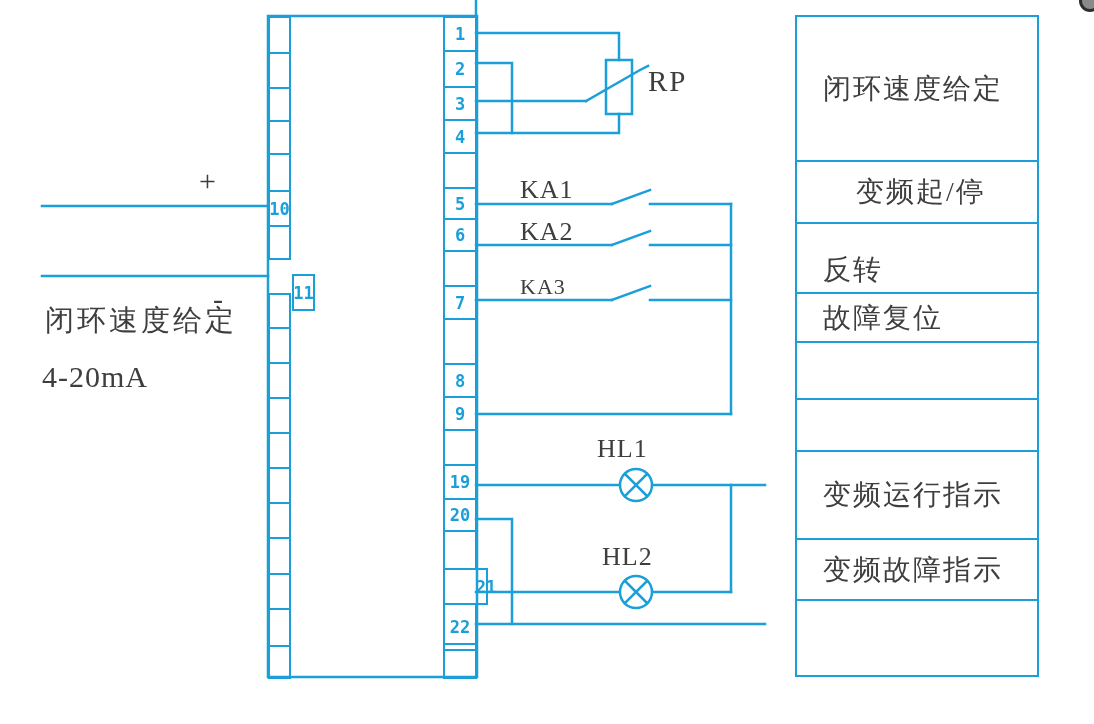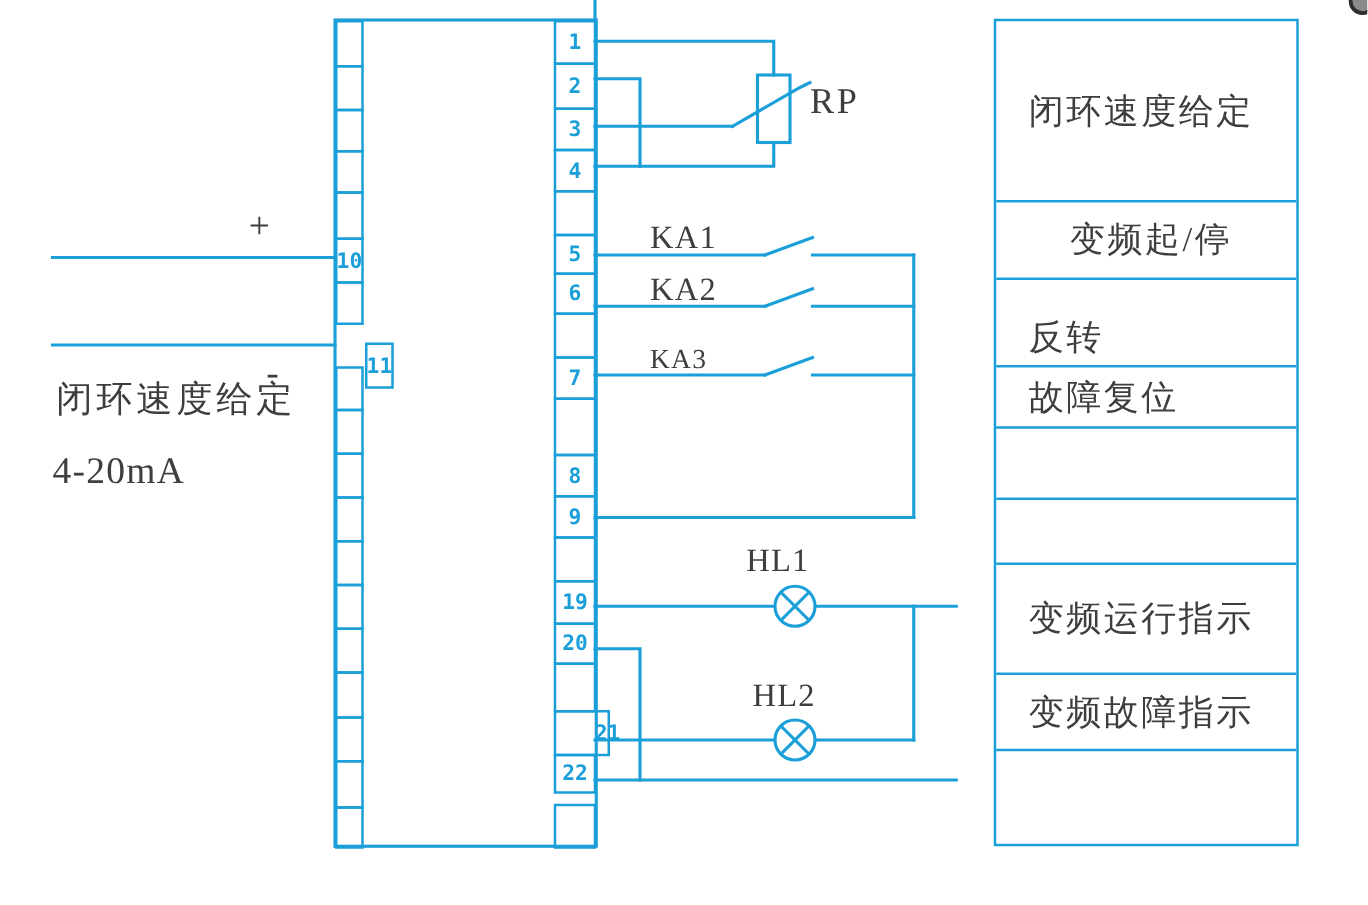--- a/index.html
+++ b/index.html
@@ -170,21 +170,21 @@
       <div class="tcell" style="top: 250px; height: 37px;"></div>
       <div class="tcell" style="top: 285px; height: 35px;">7</div>
       <div class="tcell" style="top: 318px; height: 47px;"></div>
       <div class="tcell" style="top: 363px; height: 35px;">8</div>
       <div class="tcell" style="top: 396px; height: 35px;">9</div>
       <div class="tcell" style="top: 429px; height: 37px;"></div>
       <div class="tcell" style="top: 464px; height: 36px;">19</div>
       <div class="tcell" style="top: 498px; height: 34px;">20</div>
       <div class="tcell" style="top: 530px; height: 40px;"></div>
       <div class="tcell" style="top: 568px; height: 37px; padding-left: 41px;">21</div>
-      <div class="tcell" style="top: 603px; height: 32px;">22</div>
+      <div class="tcell" style="top: 603px; height: 48px;">22</div>
       <div class="tcell" style="top: 643px; height: 36px;"></div>
     </div>
 
   <div class="label lbl-plus">+</div>
   <div class="label lbl-minus">-</div>
   <div class="label lbl-analog1">闭环速度给定</div>
   <div class="label lbl-analog2">4-20mA</div>
   <div class="label lbl-ka1">KA1</div>
   <div class="label lbl-ka2">KA2</div>
   <div class="label lbl-ka3">KA3</div>

